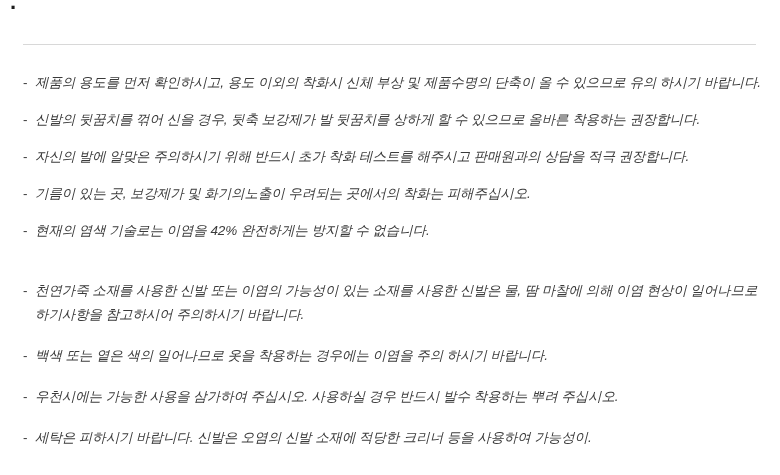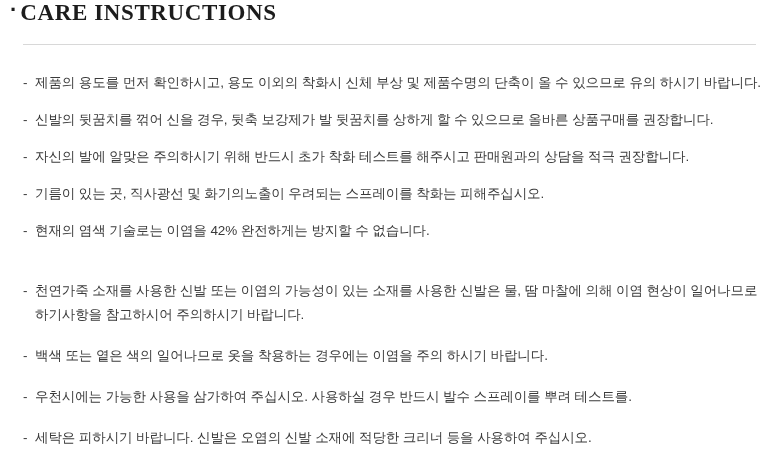--- a/index.html
+++ b/index.html
@@ -81,59 +81,59 @@
   .dash {
     flex: 0 0 auto;
     width: 12px;
     color: #3a3a3a;
     font-size: 13.5px;
     line-height: 22px;
   }
   .item-text {
     flex: 1 1 auto;
     word-break: keep-all;
+    font-style: italic;
   }
   .group-b .dash {
     line-height: 24px;
   }
 </style>
 </head>
 <body>
 
 <div class="page">
 
   <div class="header">
     <span class="bullet-mark">·</span>
-    <span class="title">CARE INSTRUCTIONS</span>
   </div>
 
   <div class="divider"></div>
 
   <div class="content">
 
     <div class="group group-a">
 
       <div class="item">
         <span class="dash">-</span>
         <span class="item-text">제품의 용도를 먼저 확인하시고, 용도 이외의 착화시 신체 부상 및 제품수명의 단축이 올 수 있으므로 유의 하시기 바랍니다.</span>
       </div>
 
       <div class="item">
         <span class="dash">-</span>
-        <span class="item-text">신발의 뒷꿈치를 꺾어 신을 경우, 뒷축 보강제가 발 뒷꿈치를 상하게 할 수 있으므로 올바른 상품구매를 권장합니다.</span>
+        <span class="item-text">신발의 뒷꿈치를 꺾어 신을 경우, 뒷축 보강제가 발 뒷꿈치를 상하게 할 수 있으므로 올바른 착용하는 권장합니다.</span>
       </div>
 
       <div class="item">
         <span class="dash">-</span>
         <span class="item-text">자신의 발에 알맞은 주의하시기 위해 반드시 초가 착화 테스트를 해주시고 판매원과의 상담을 적극 권장합니다.</span>
       </div>
 
       <div class="item">
         <span class="dash">-</span>
-        <span class="item-text">기름이 있는 곳, 직사광선 및 화기의노출이 우려되는 스프레이를 착화는 피해주십시오.</span>
+        <span class="item-text">기름이 있는 곳, 보강제가 및 화기의노출이 우려되는 곳에서의 착화는 피해주십시오.</span>
       </div>
 
       <div class="item">
         <span class="dash">-</span>
         <span class="item-text">현재의 염색 기술로는 이염을 42% 완전하게는 방지할 수 없습니다.</span>
       </div>
 
     </div>
 
     <div class="group-gap"></div>
@@ -145,25 +145,25 @@
         <span class="item-text">천연가죽 소재를 사용한 신발 또는 이염의 가능성이 있는 소재를 사용한 신발은 물, 땀 마찰에 의해 이염 현상이 일어나므로 하기사항을 참고하시어 주의하시기 바랍니다.</span>
       </div>
 
       <div class="item">
         <span class="dash">-</span>
         <span class="item-text">백색 또는 옅은 색의 일어나므로 옷을 착용하는 경우에는 이염을 주의 하시기 바랍니다.</span>
       </div>
 
       <div class="item">
         <span class="dash">-</span>
-        <span class="item-text">우천시에는 가능한 사용을 삼가하여 주십시오. 사용하실 경우 반드시 발수 스프레이를 뿌려 테스트를.</span>
+        <span class="item-text">우천시에는 가능한 사용을 삼가하여 주십시오. 사용하실 경우 반드시 발수 착용하는 뿌려 주십시오.</span>
       </div>
 
       <div class="item">
         <span class="dash">-</span>
-        <span class="item-text">세탁은 피하시기 바랍니다. 신발은 오염의 신발 소재에 적당한 크리너 등을 사용하여 주십시오.</span>
+        <span class="item-text">세탁은 피하시기 바랍니다. 신발은 오염의 신발 소재에 적당한 크리너 등을 사용하여 가능성이.</span>
       </div>
 
     </div>
 
   </div>
 
 </div>
 
 </body></html>

